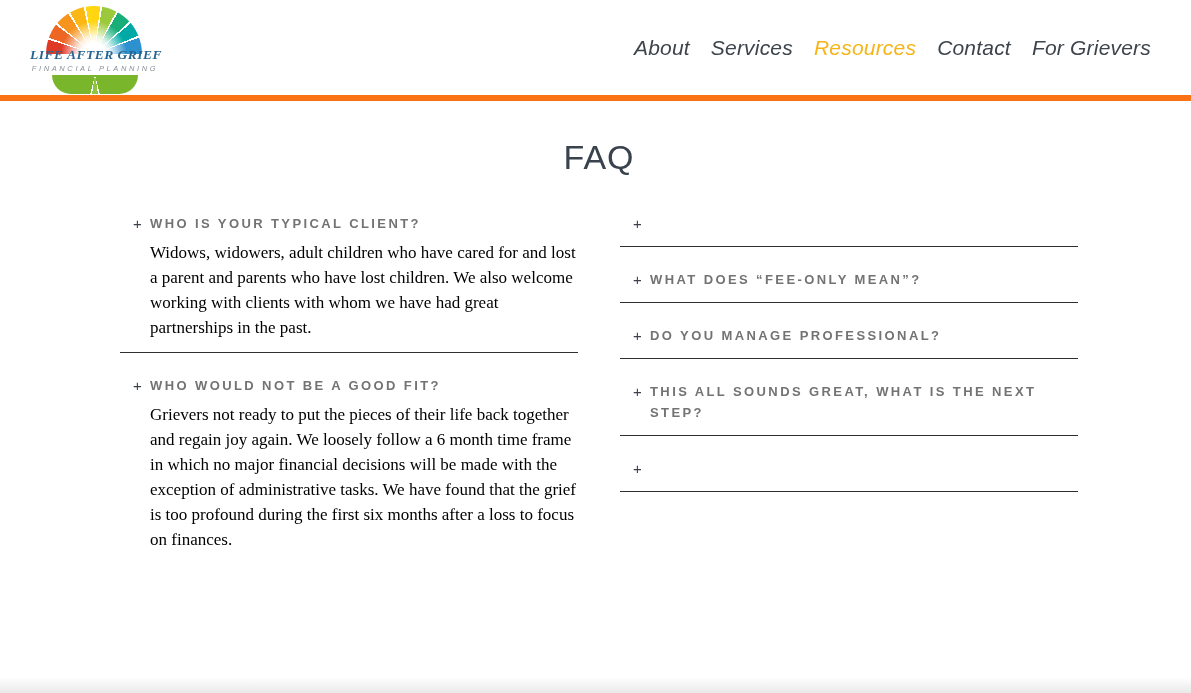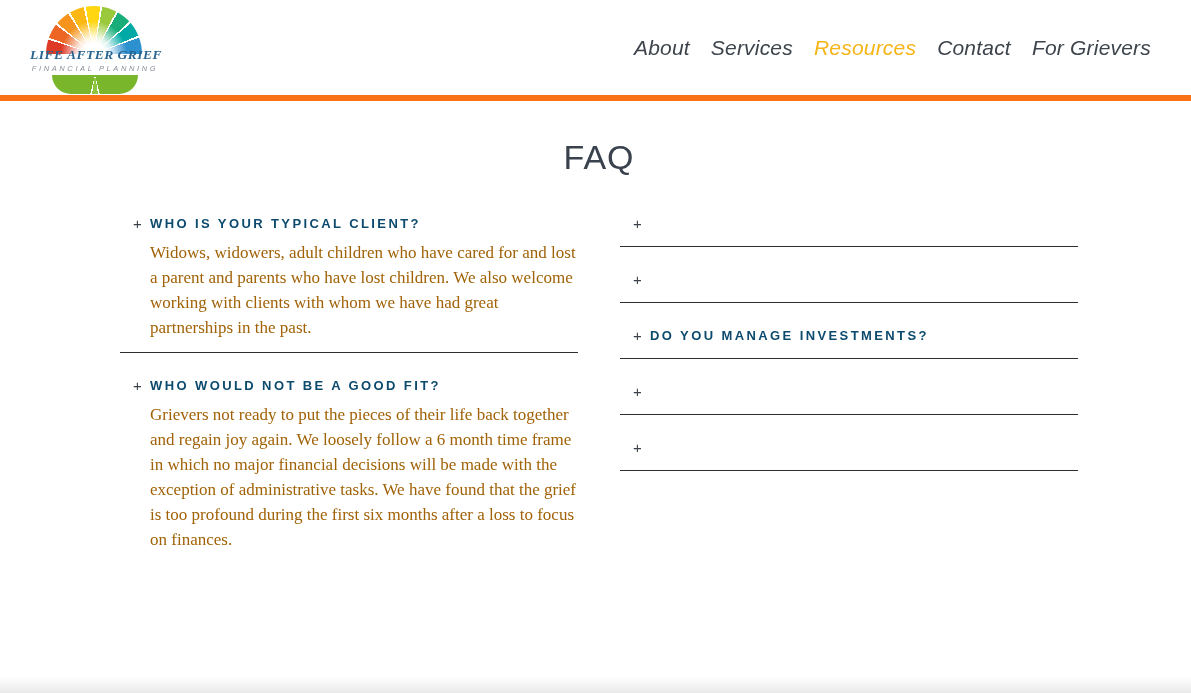--- a/index.html
+++ b/index.html
@@ -72,27 +72,27 @@
   .faq-item { border-bottom:1px solid #2f2f2f; padding:22px 0 12px; }
   .faq-item:first-child { padding-top:0; }
   .faq-item.no-divider { border-bottom:none; }
   .q-row { display:flex; padding-left:13px; cursor:pointer; }
   .plus {
     width:17px; flex:0 0 17px;
     font-size:15px; line-height:21px; color:#3a414a; font-weight:400;
   }
   .q-label {
     font-size:13px; line-height:21px; font-weight:700;
-    letter-spacing:2.4px; color:#0c4a6e;
+    letter-spacing:2.4px; color:#737373;
     white-space:pre-line;
   }
   .answers { margin-left:30px; }
   .answers p {
     font-family:"Liberation Serif", serif;
-    font-size:17px; line-height:25px; color:#a16207;
+    font-size:17px; line-height:25px; color:#000000;
     margin-top:6px;
   }
   .answers p + p { margin-top:16px; }
   
   .footer-band {
     position:absolute; left:0; bottom:0; width:100%; height:16px;
     background:linear-gradient(180deg, #ffffff, #e9e9e9);
   }
 </style>
 </head>
@@ -143,35 +143,38 @@
   <section class="faq-item">
     <div class="q-row">
       <span class="plus">+</span>
     </div>
     <div class="answers"></div>
   </section>
 
   <section class="faq-item">
     <div class="q-row">
       <span class="plus">+</span>
+      <h3 class="q-label">WHAT DOES “FEE-ONLY MEAN”?</h3>
     </div>
     <div class="answers"></div>
   </section>
 
   <section class="faq-item">
     <div class="q-row">
       <span class="plus">+</span>
-      <h3 class="q-label">DO YOU MANAGE INVESTMENTS?</h3>
+      <h3 class="q-label">DO YOU MANAGE PROFESSIONAL?</h3>
     </div>
     <div class="answers"></div>
   </section>
 
   <section class="faq-item">
     <div class="q-row">
       <span class="plus">+</span>
+      <h3 class="q-label">THIS ALL SOUNDS GREAT, WHAT IS THE NEXT
+STEP?</h3>
     </div>
     <div class="answers"></div>
   </section>
 
   <section class="faq-item">
     <div class="q-row">
       <span class="plus">+</span>
     </div>
     <div class="answers"></div>
   </section>

